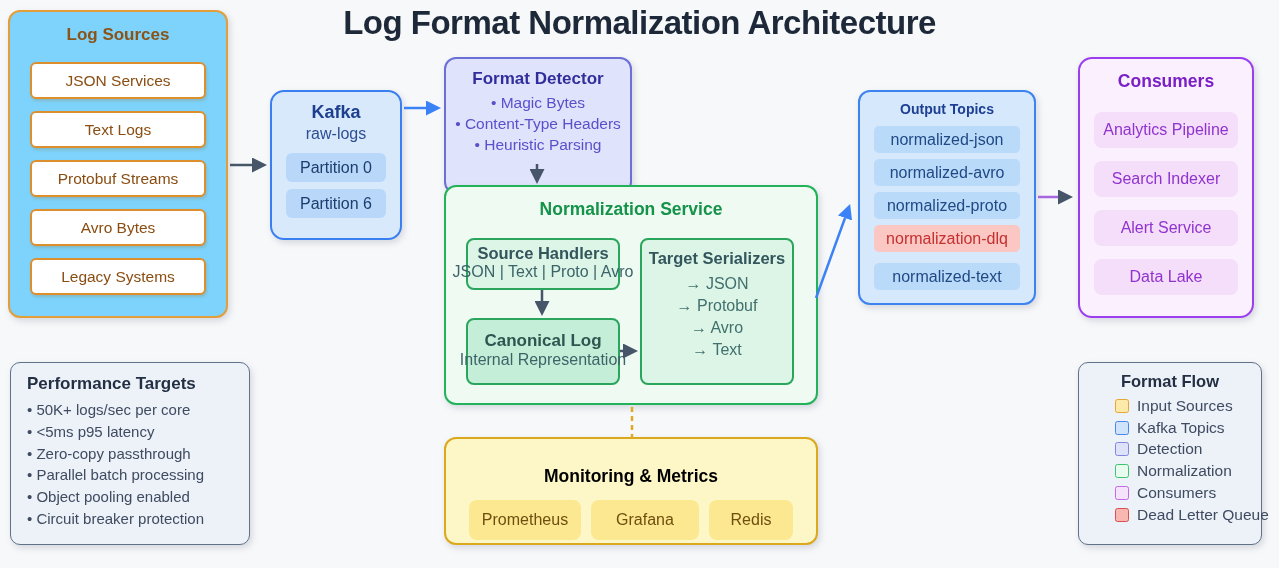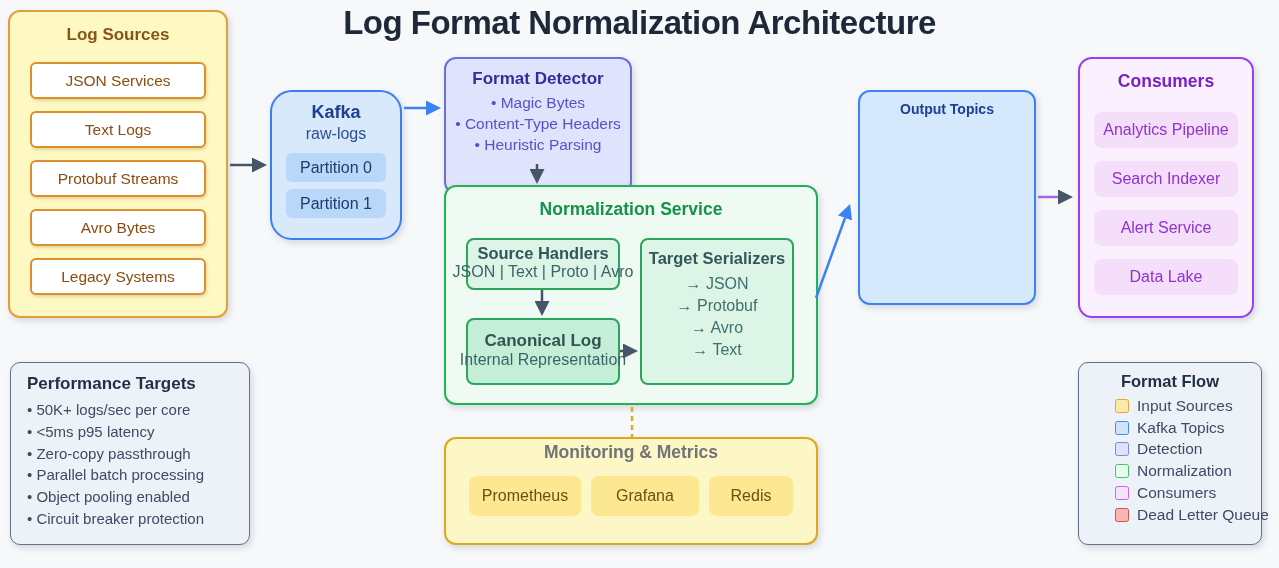--- a/index.html
+++ b/index.html
@@ -13,29 +13,29 @@
   .title{
     left:0;top:4px;width:1279px;text-align:center;
     font-size:33px;font-weight:800;color:#1d2939;letter-spacing:-0.5px;
   }
   .box{position:absolute;box-sizing:border-box;border-radius:12px;
        box-shadow:2px 3px 6px rgba(110,120,140,0.25);}
   .bx-title{text-align:center;font-weight:700;}
 
   
   #log-sources{left:8px;top:10px;width:220px;height:308px;
-    background:#fef9c3;border:2px solid #e29e3b;}
+    background:#7dd3fc;border:2px solid #e29e3b;}
   #log-sources .bx-title{margin-top:13px;font-size:17px;color:#8a5317;}
   #log-sources .items{display:flex;flex-direction:column;gap:12px;margin-top:17px;align-items:center;}
   .ls-item{width:176px;height:37px;background:#ffffff;border:2px solid #dd8f2e;
     border-radius:6px;color:#8a4d12;font-size:15.5px;display:flex;align-items:center;
     justify-content:center;box-shadow:1px 2px 3px rgba(150,110,40,0.25);box-sizing:border-box;}
 
   
-  #kafka{left:270px;top:90px;width:132px;height:150px;border-radius:22px;
+  #kafka{left:270px;top:90px;width:132px;height:150px;border-radius:14px;
     background:#d9e9fc;border:2.5px solid #3a7ff2;}
   #kafka .bx-title{margin-top:10px;font-size:18px;color:#1d3f8e;}
   #kafka .sub{text-align:center;font-size:16px;color:#2c4f93;margin-top:2px;}
   #kafka .parts{display:flex;flex-direction:column;gap:7px;margin-top:10px;align-items:center;}
   .part-chip{width:100px;height:29px;background:#b9d7f8;border-radius:6px;color:#1c3e6e;
     font-size:16px;display:flex;align-items:center;justify-content:center;}
 
   
   #format-detector{left:444px;top:57px;width:188px;height:137px;
     background:#dfe3fb;border:2.5px solid #6b6fd6;}
@@ -81,21 +81,21 @@
   
   .slate-card{background:#edf1f8;border:1.5px solid #5f7287;border-radius:10px;}
   #perf{left:10px;top:362px;width:240px;height:183px;padding:11px 16px;}
   #perf .bx-title{text-align:left;font-size:17px;color:#233044;}
   #perf .bullets div{font-size:15px;line-height:21.8px;color:#3e4b61;white-space:nowrap;}
   #perf .bullets{margin-top:5px;}
 
   
   #monitoring{left:444px;top:437px;width:374px;height:108px;
     background:#fdf7c7;border:2.5px solid #dca81e;}
-  #monitoring .bx-title{margin-top:3px;font-size:17.5px;color:#737373;}
+  #monitoring .bx-title{margin-top:27px;font-size:17.5px;color:#000000;}
   #monitoring .chips{display:flex;justify-content:center;gap:10px;margin-top:13px;}
   .mon-chip{height:40px;background:#fbe890;border-radius:8px;color:#6f4f10;font-size:16px;
     display:flex;align-items:center;justify-content:center;}
   .mon-chip.w1{width:112px;} .mon-chip.w2{width:108px;} .mon-chip.w3{width:84px;}
 
   
   #legend{left:1078px;top:362px;width:184px;height:183px;padding:9px 12px;}
   #legend .bx-title{font-size:16.5px;color:#233044;}
   #legend .rows{margin-top:4px;}
   .lg-row{display:flex;align-items:center;gap:8px;height:21.8px;margin-left:24px;}
@@ -119,21 +119,21 @@
     <div class="ls-item">Avro Bytes</div>
     <div class="ls-item">Legacy Systems</div>
   </div>
 </div>
 
 <div class="box" id="kafka">
   <div class="bx-title">Kafka</div>
   <div class="sub">raw-logs</div>
   <div class="parts">
     <div class="part-chip">Partition 0</div>
-    <div class="part-chip">Partition 1</div>
+    <div class="part-chip">Partition 6</div>
   </div>
 </div>
 
 <div class="box" id="format-detector">
   <div class="bx-title">Format Detector</div>
   <div class="bullets">
     <div>• Magic Bytes</div>
     <div>• Content-Type Headers</div>
     <div>• Heuristic Parsing</div>
   </div>
@@ -155,20 +155,27 @@
       <div>→ JSON</div>
       <div>→ Protobuf</div>
       <div>→ Avro</div>
       <div>→ Text</div>
     </div>
   </div>
 </div>
 
 <div class="box" id="output-topics">
   <div class="bx-title">Output Topics</div>
+  <div class="chips">
+    <div class="topic-chip">normalized-json</div>
+    <div class="topic-chip">normalized-avro</div>
+    <div class="topic-chip">normalized-proto</div>
+    <div class="topic-chip dlq">normalization-dlq</div>
+    <div class="topic-chip last">normalized-text</div>
+  </div>
 </div>
 
 <div class="box" id="consumers">
   <div class="bx-title">Consumers</div>
   <div class="chips">
     <div class="cons-chip">Analytics Pipeline</div>
     <div class="cons-chip">Search Indexer</div>
     <div class="cons-chip">Alert Service</div>
     <div class="cons-chip">Data Lake</div>
   </div>

